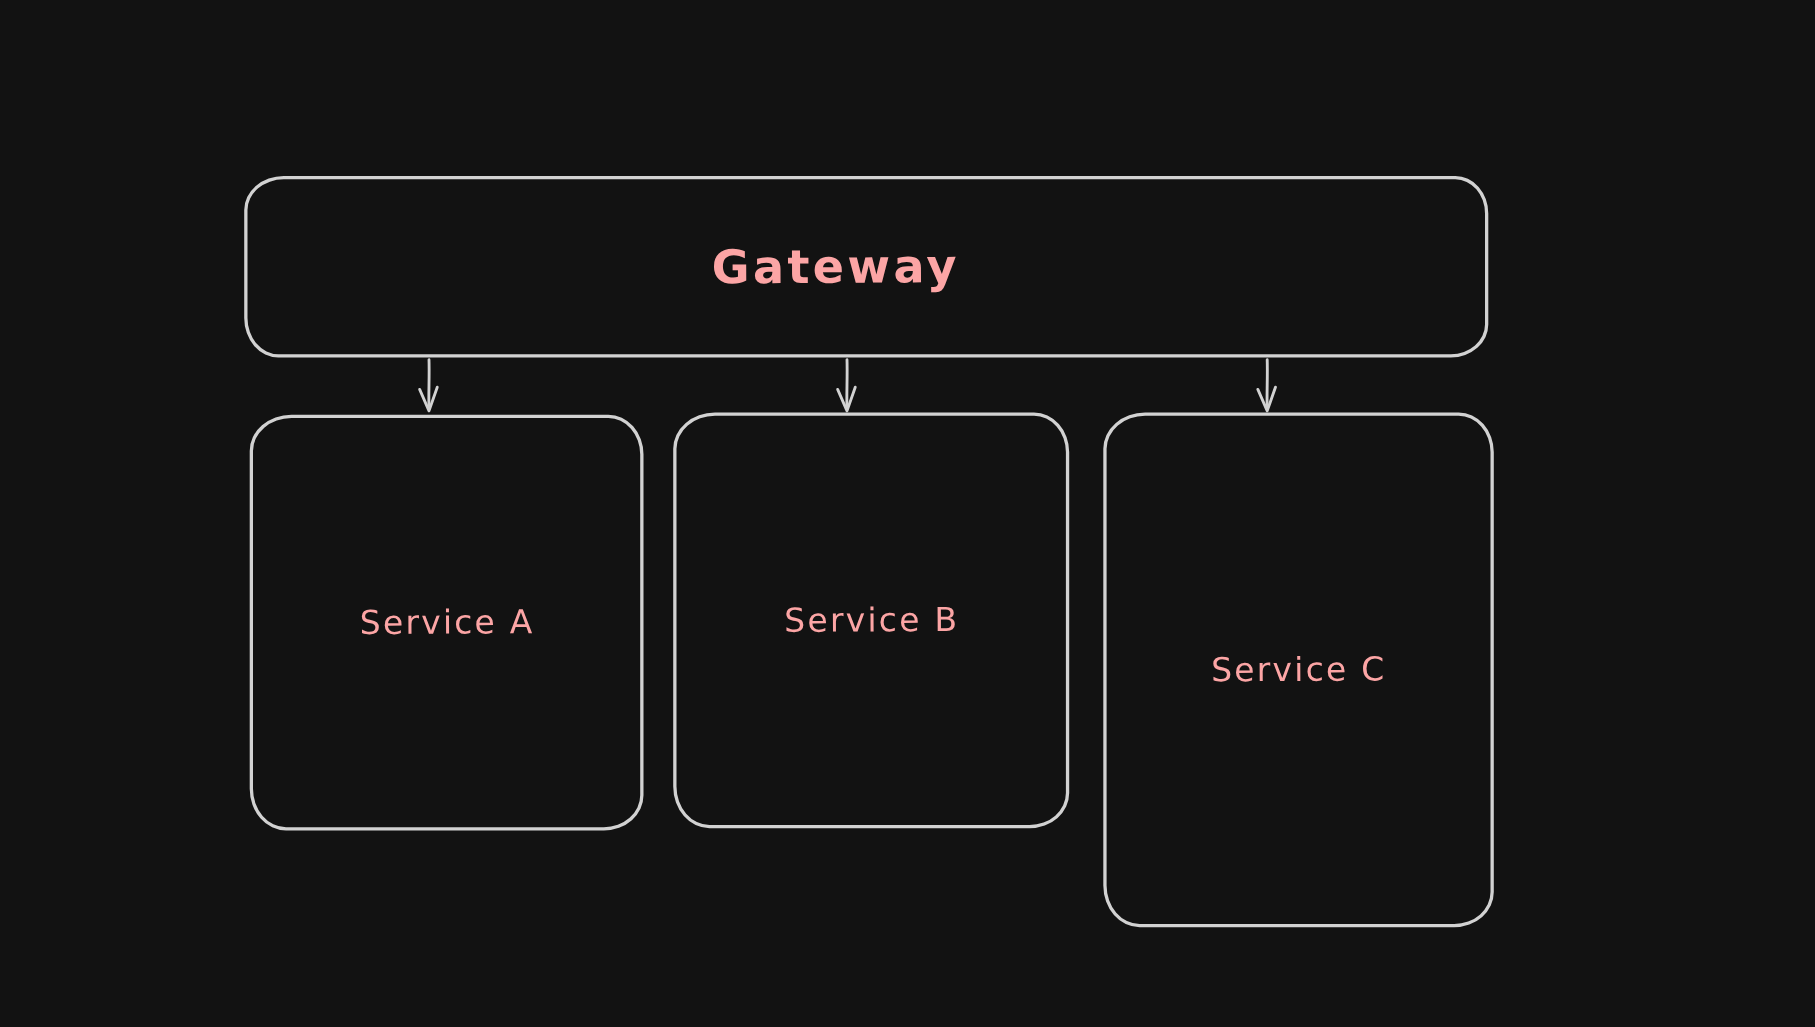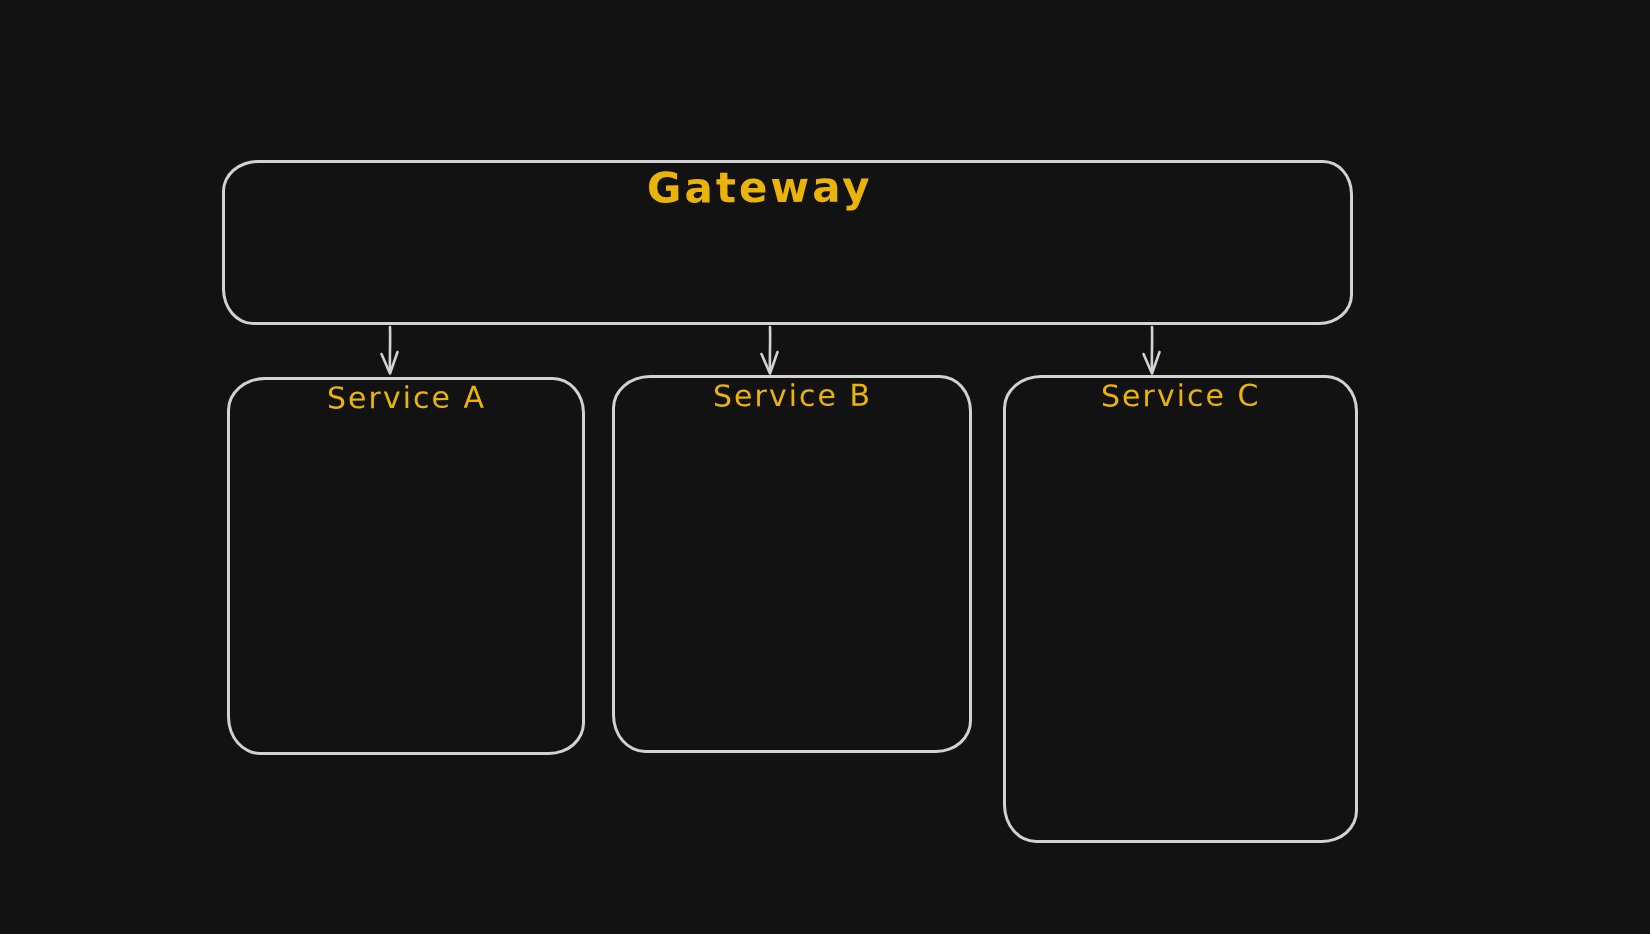--- a/index.html
+++ b/index.html
@@ -14,23 +14,23 @@
     background: #121212;
     overflow: hidden;
     font-family: "DejaVu Sans", sans-serif;
   }
   .node {
     position: absolute;
     box-sizing: border-box;
     border: 3px solid #d2d2d2;
     background: transparent;
     display: flex;
-    align-items: flex-start;
+    align-items: center;
     justify-content: center;
-    color: #eab308;
+    color: #fca5a5;
   }
   
   .node-gateway {
     left: 222px;
     top: 160px;
     width: 1131px;
     height: 165px;
     border-radius: 36px 30px 34px 31px / 31px 34px 30px 36px;
   }
   .node-gateway .label {

